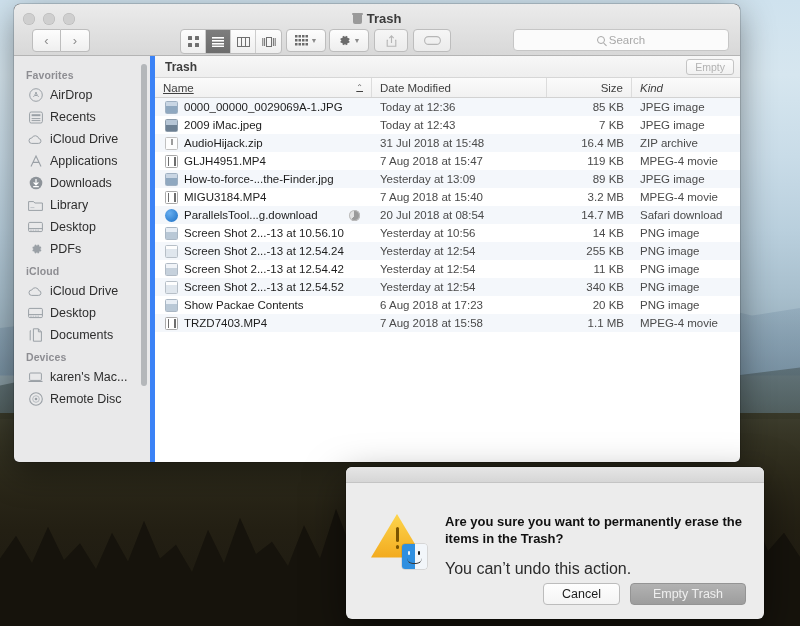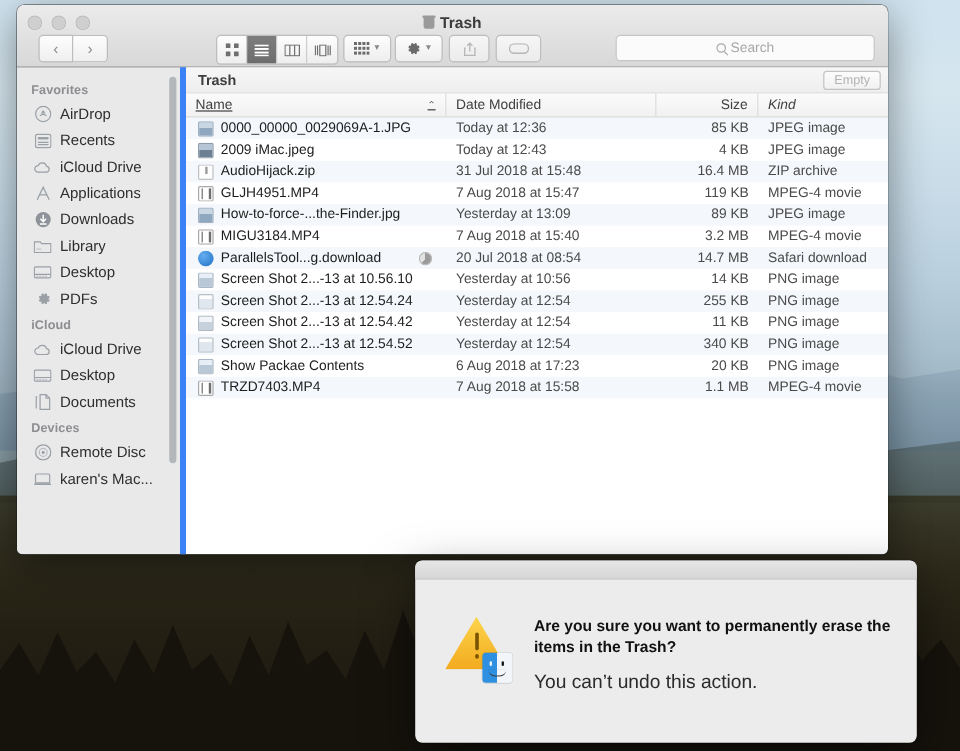--- a/index.html
+++ b/index.html
@@ -482,37 +482,37 @@
               </g>
             <path d="M9.4 0.8v3h3" fill="none" stroke="#9aa0a6" stroke-width="1"></path>
             </svg>
         </span>
         <span class="sb-label">Documents</span>
       </div>
 
       <div class="sb-head">Devices</div>
       <div class="sb-item">
         <span class="sb-ico">
+          <svg width="15" height="11" viewBox="0 0 15 11">
+              <rect x="1.6" y="1" width="11.8" height="7.4" rx="1" fill="none" stroke="#9aa0a6" stroke-width="1"></rect>
+            <rect x="0.4" y="8.8" width="14.2" height="1.3" rx=".6" fill="#9aa0a6"></rect>
+            </svg>
+        </span>
+        <span class="sb-label">karen's Mac...</span>
+      </div>
+      <div class="sb-item">
+        <span class="sb-ico">
           <svg width="14" height="14" viewBox="0 0 14 14">
               <circle cx="7" cy="7" r="6.3" fill="none" stroke="#9aa0a6" stroke-width="1.1"></circle>
             <circle cx="7" cy="7" r="3.3" fill="none" stroke="#b8bdc2" stroke-width="1"></circle>
             <circle cx="7" cy="7" r="1.3" fill="#9aa0a6"></circle>
             </svg>
         </span>
         <span class="sb-label">Remote Disc</span>
       </div>
-      <div class="sb-item">
-        <span class="sb-ico">
-          <svg width="15" height="11" viewBox="0 0 15 11">
-              <rect x="1.6" y="1" width="11.8" height="7.4" rx="1" fill="none" stroke="#9aa0a6" stroke-width="1"></rect>
-            <rect x="0.4" y="8.8" width="14.2" height="1.3" rx=".6" fill="#9aa0a6"></rect>
-            </svg>
-        </span>
-        <span class="sb-label">karen's Mac...</span>
-      </div>
 
       <div class="sb-scroll"></div>
     </div>
 
     <div class="content">
 
       <div class="pathbar">
         <span class="label">Trash</span>
         <span class="empty-btn">Empty</span>
       </div>
@@ -536,21 +536,21 @@
           <div class="cell date">Today at 12:36</div>
           <div class="cell size">85 KB</div>
           <div class="cell kind">JPEG image</div>
         </div>
         <div class="row">
           <div class="cell name">
             <span class="fico jpeg2"></span>
             <span>2009 iMac.jpeg</span>
           </div>
           <div class="cell date">Today at 12:43</div>
-          <div class="cell size">4 KB</div>
+          <div class="cell size">7 KB</div>
           <div class="cell kind">JPEG image</div>
         </div>
         <div class="row alt">
           <div class="cell name">
             <span class="fico zip"></span>
             <span>AudioHijack.zip</span>
           </div>
           <div class="cell date">31 Jul 2018 at 15:48</div>
           <div class="cell size">16.4 MB</div>
           <div class="cell kind">ZIP archive</div>
@@ -662,14 +662,18 @@
       <div class="finder-badge">
         <div class="fb-eye l"></div>
         <div class="fb-eye r"></div>
         <div class="fb-smile"></div>
       </div>
     </div>
 
     <div class="dlg-title">Are you sure you want to permanently erase the items in the Trash?</div>
     <div class="dlg-sub">You can’t undo this action.</div>
 
+    <div class="dlg-buttons">
+      <div class="dlg-btn btn-cancel">Cancel</div>
+      <div class="dlg-btn btn-primary">Empty Trash</div>
+    </div>
   </div>
 </div>
 
 </body></html>

